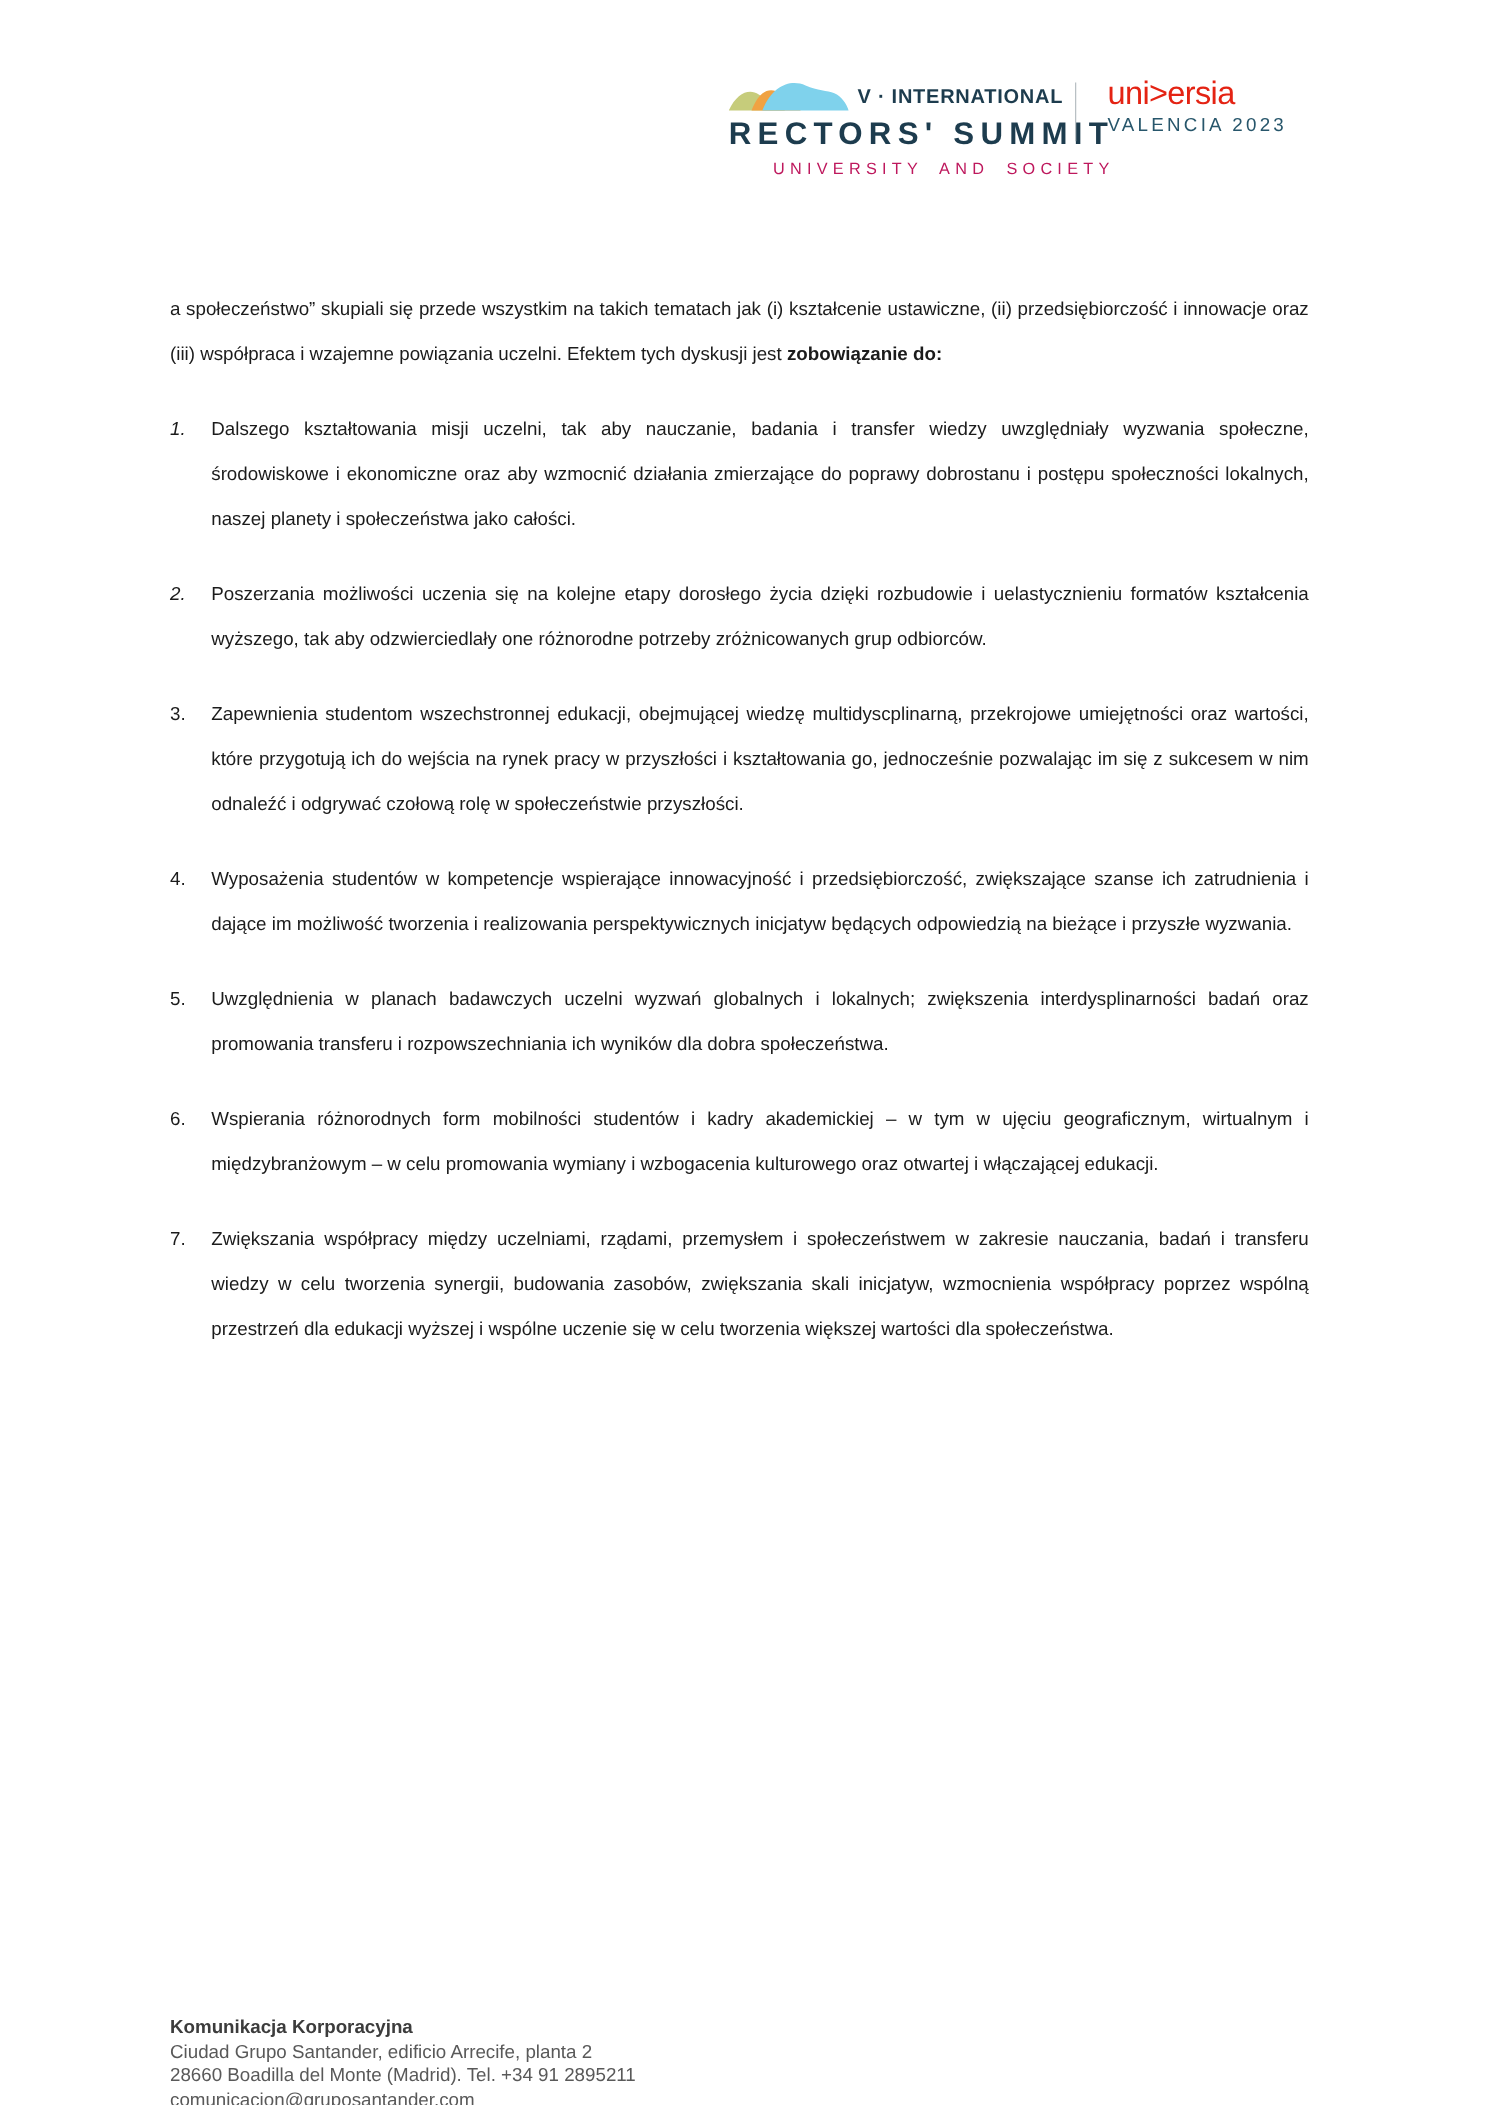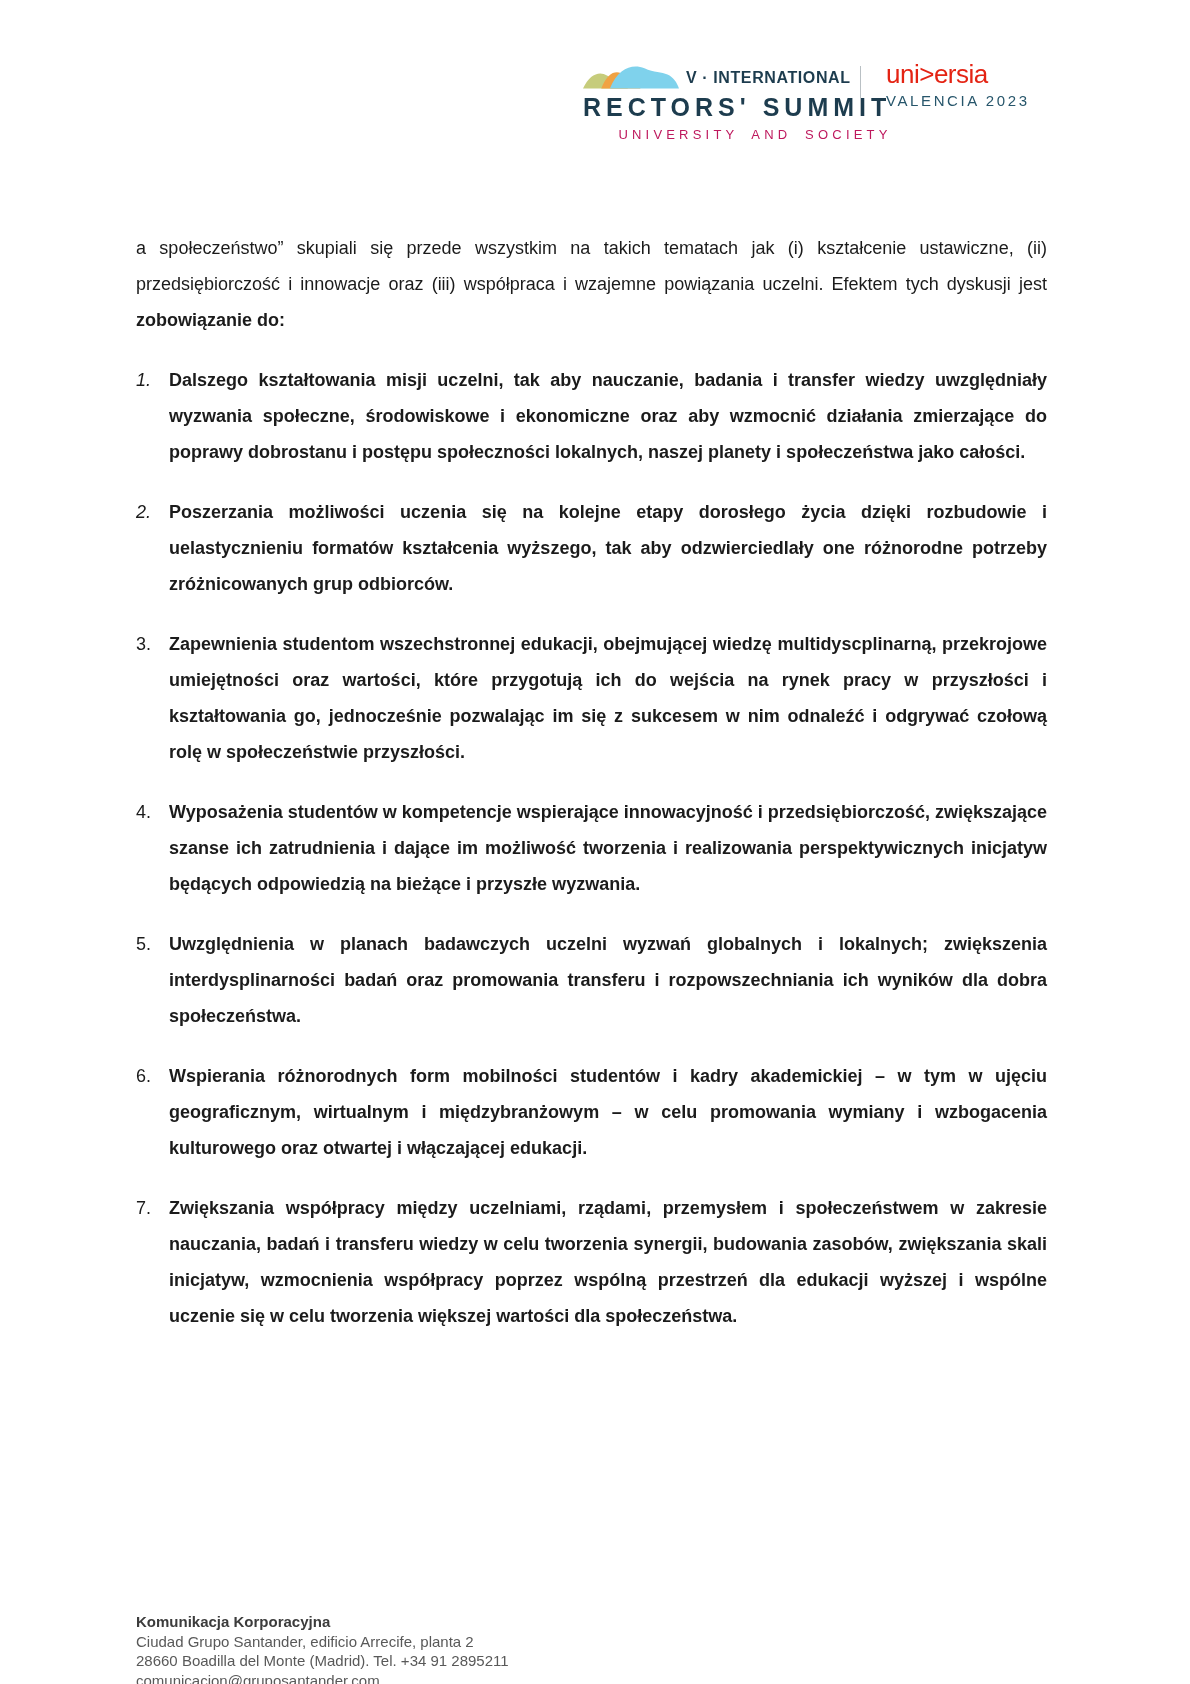--- a/index.html
+++ b/index.html
@@ -16,29 +16,29 @@
   .summit-name{font-size:25px;font-weight:600;letter-spacing:5px;margin-top:4px;white-space:nowrap;}
   .logo-divider{position:absolute;left:860px;top:66px;width:1px;height:47px;background:#b9c0c4;}
   .universia-logo{position:absolute;left:886px;top:60px;}
   .universia-brand{font-size:26px;font-weight:400;letter-spacing:-.5px;color:#e42313;line-height:1.1;white-space:nowrap;}
   .universia-sub{font-size:15px;letter-spacing:2.6px;color:#27566b;margin-top:3px;white-space:nowrap;}
   .header-tagline{position:absolute;left:510px;top:127px;width:490px;text-align:center;
     font-size:13px;letter-spacing:4.2px;word-spacing:6px;color:#be185d;white-space:nowrap;}
 
   
   .doc-main{position:absolute;left:136px;top:230px;width:911px;
-    font-size:18px;line-height:36px;text-align:justify;}
+    font-size:15px;line-height:36px;text-align:justify;}
   .intro{margin:0 0 24px 0;}
   .intro strong{font-weight:700;}
   .commitments{list-style:none;margin:0;padding:0;}
   .commitments li{display:flex;margin:0 0 24px 0;}
   .commitments li:last-child{margin-bottom:0;}
   .item-num{flex:none;width:33px;}
   .item-num.italic{font-style:italic;}
-  .item-text{flex:1;text-align:justify;font-weight:bold;}
+  .item-text{flex:1;text-align:justify;}
 
   
   .doc-footer{position:absolute;left:136px;top:1612px;font-size:15px;line-height:19.5px;color:#595959;}
   .footer-heading{font-weight:700;color:#3c3c3c;}
   .footer-link{color:#be185d;text-decoration:underline;cursor:pointer;}
 </style>
 </head>
 <body>
 
 <div class="page">

